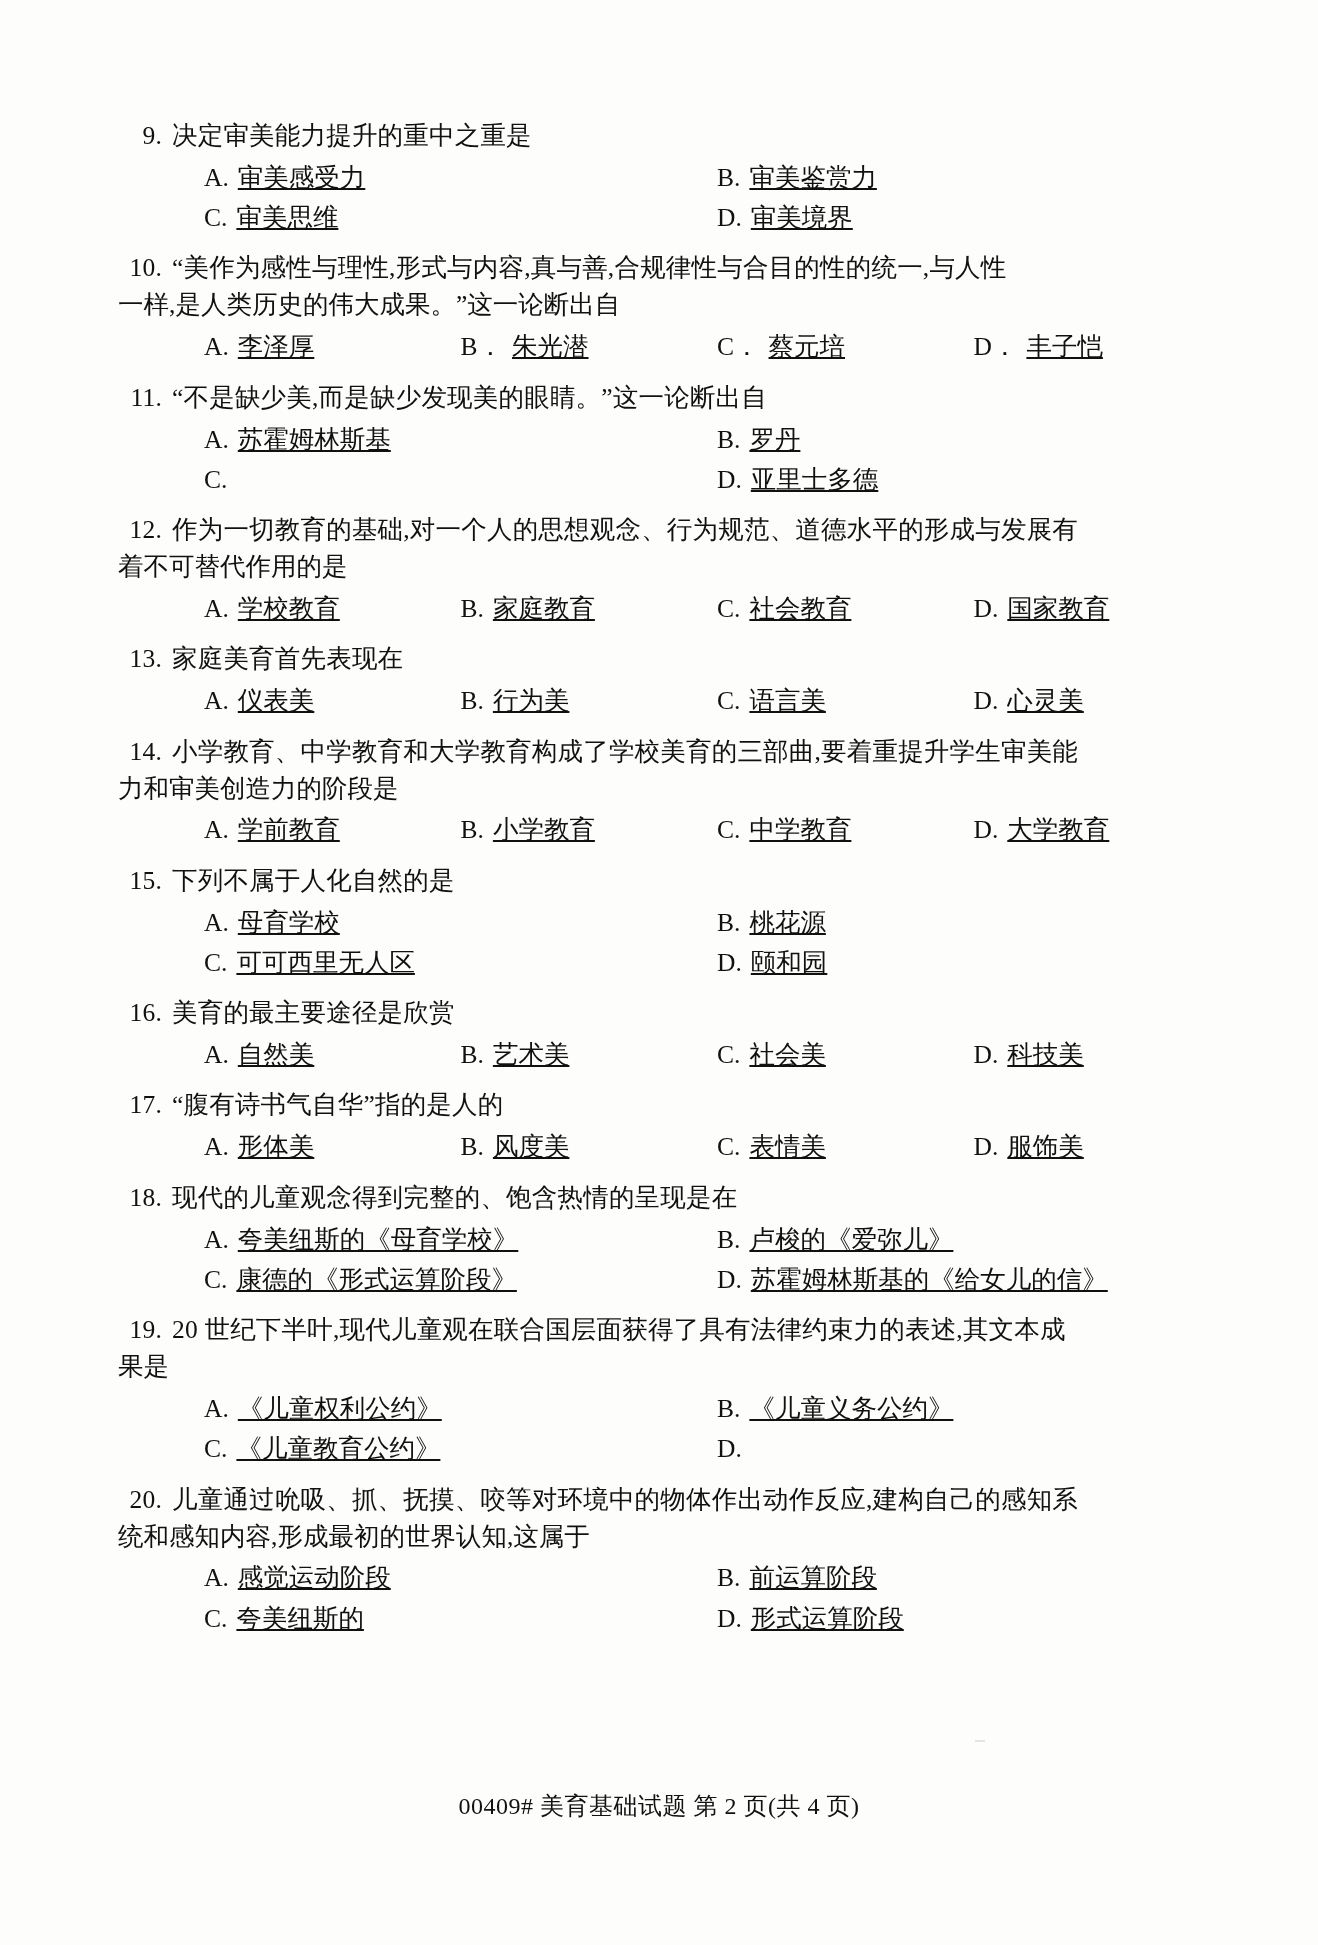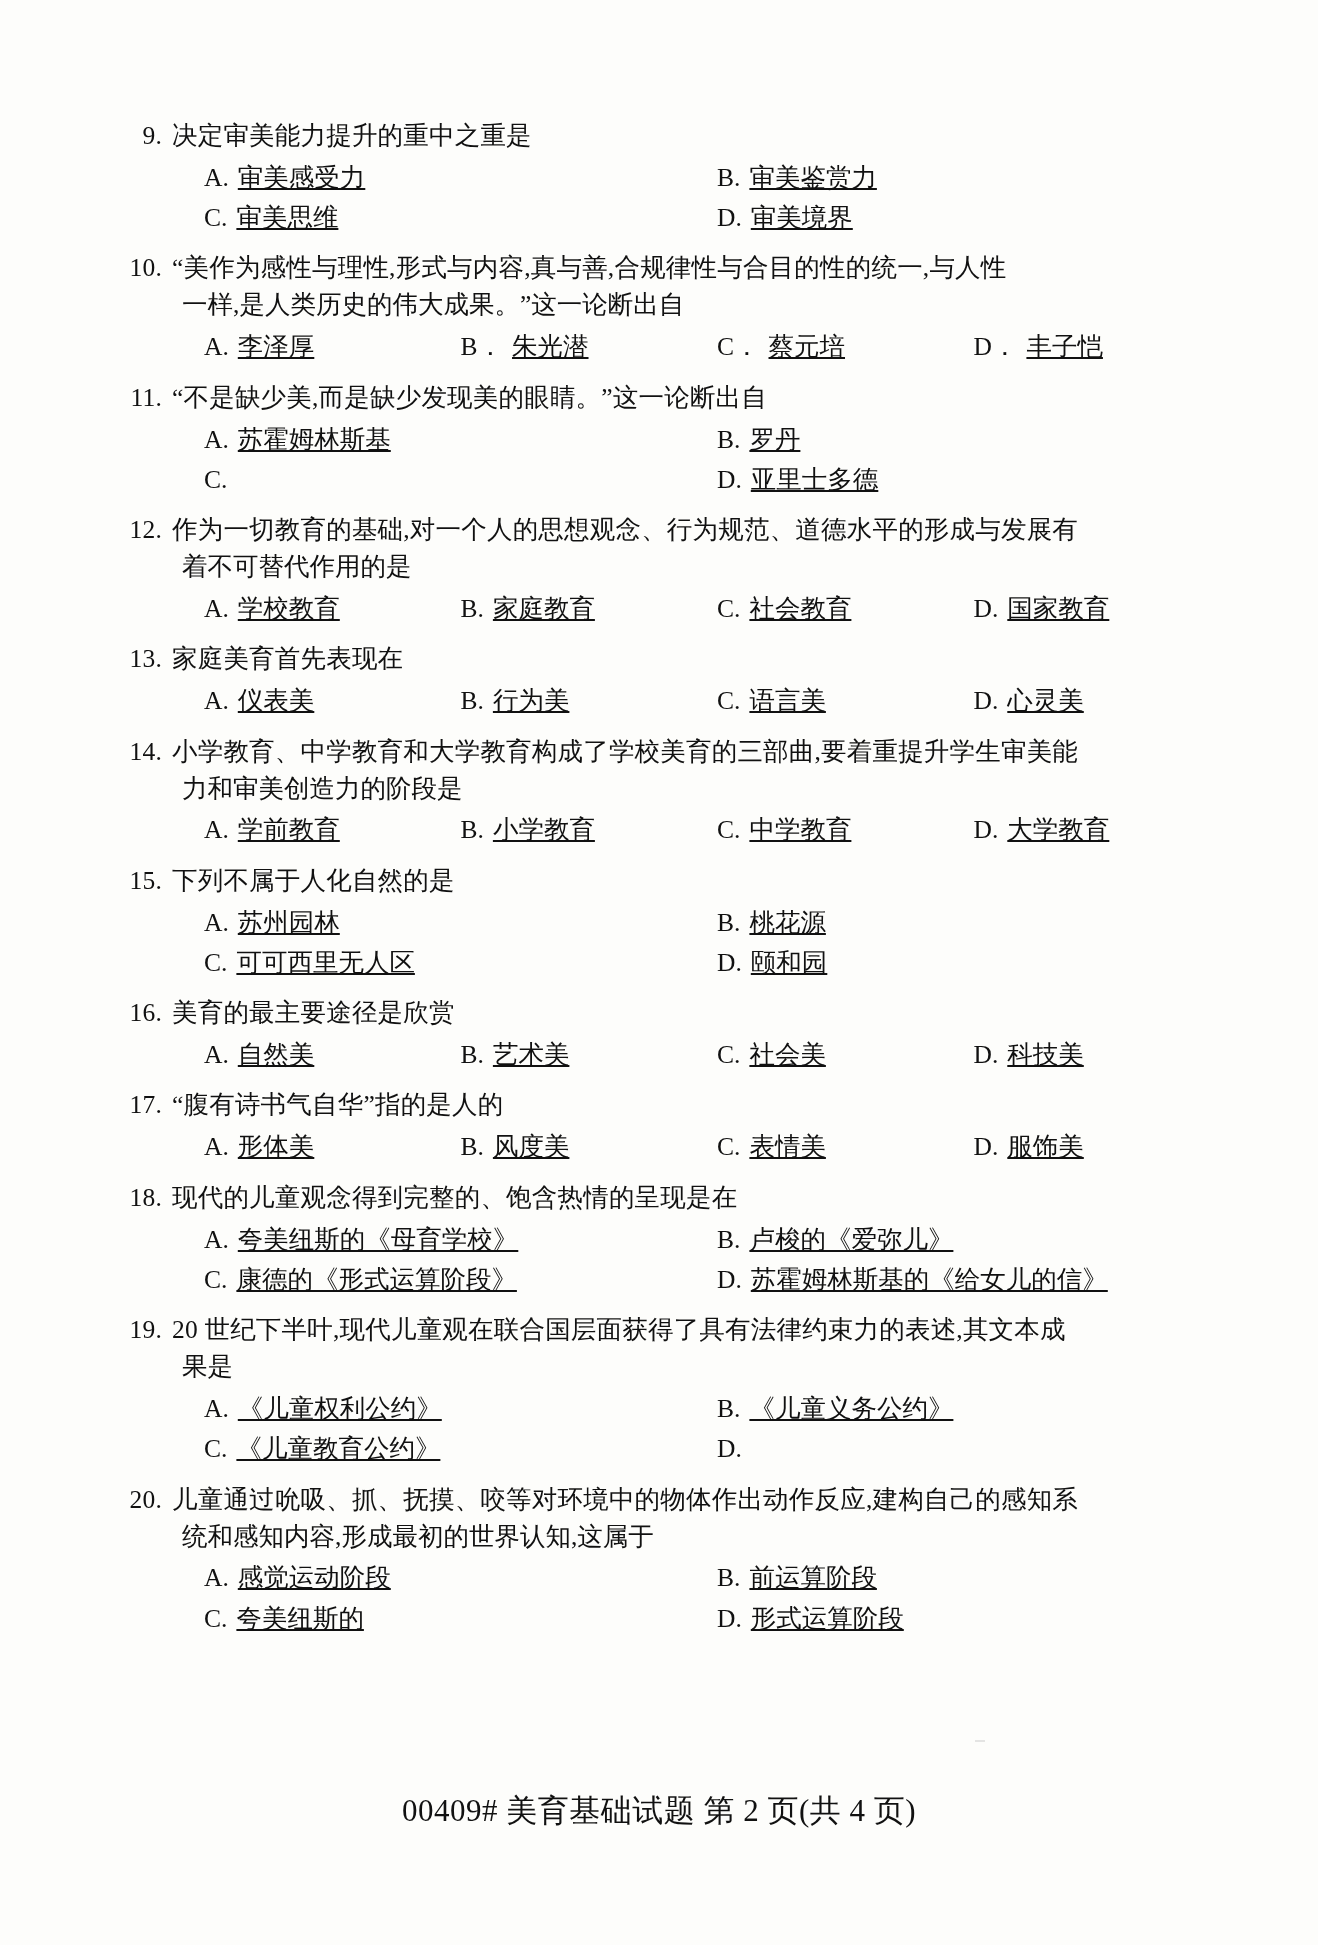--- a/index.html
+++ b/index.html
@@ -44,21 +44,20 @@
     flex: 0 0 54px;
     text-align: right;
     padding-right: 10px;
     box-sizing: border-box;
     font-size: 25.5px;
   }
   .q-text {
     flex: 1 1 auto;
   }
   .q-cont {
-    margin-left: 64px;
     font-size: 25.5px;
     line-height: 1.45;
   }
   
   .opts {
     margin-left: 64px;
     margin-top: 4px;
   }
   .opt-row {
     display: flex;
@@ -90,21 +89,21 @@
   .opt-body {
     flex: 1 1 auto;
     text-decoration: underline;
   }
   .footer {
     position: absolute;
     left: 0;
     right: 0;
     top: 1790px;
     text-align: center;
-    font-size: 31px;
+    font-size: 24px;
     letter-spacing: 0.5px;
   }
   .mark {
     position: absolute;
     background: #cfcfcf;
     opacity: 0.55;
   }
   .mark.m1 { left: 975px; top: 1740px; width: 10px; height: 2px; }
 </style>
 </head>
@@ -276,21 +275,21 @@
       </div>
       <div class="q">
         <div class="q-line">
           <span class="q-num">15.</span>
           <span class="q-text">下列不属于人化自然的是</span>
         </div>
         <div class="opts">
           <div class="opt-row two">
             <div class="opt">
               <span class="opt-label">A.</span>
-              <span class="opt-body">苏州园林</span>
+              <span class="opt-body">母育学校</span>
             </div>
             <div class="opt">
               <span class="opt-label">B.</span>
               <span class="opt-body">桃花源</span>
             </div>
           </div>
           <div class="opt-row two">
             <div class="opt">
               <span class="opt-label">C.</span>
               <span class="opt-body">可可西里无人区</span>

